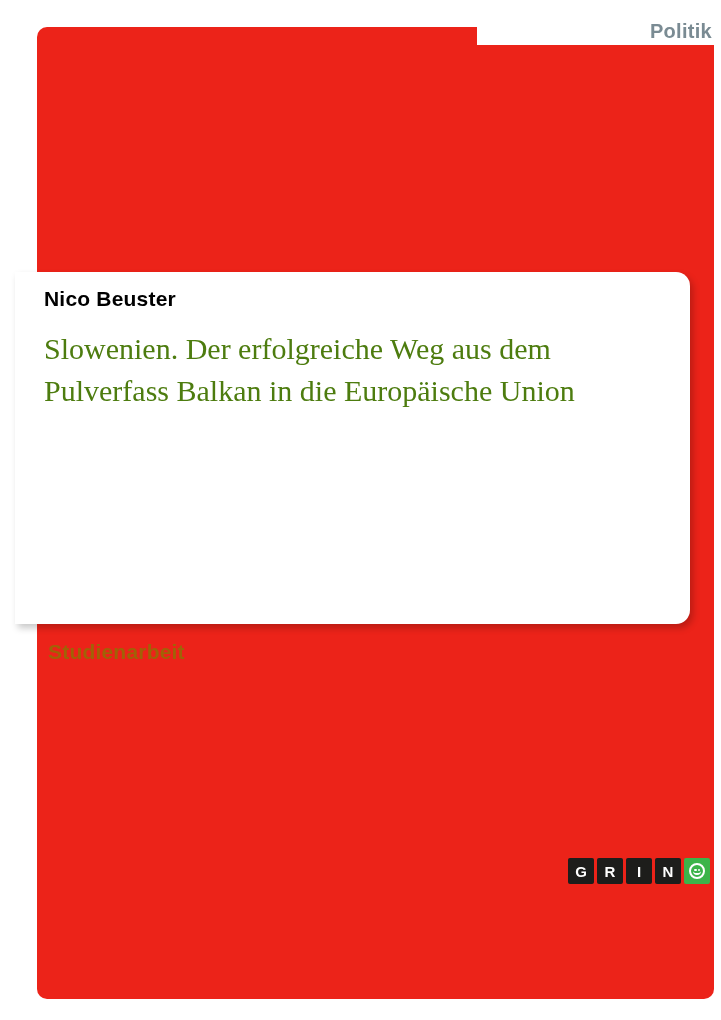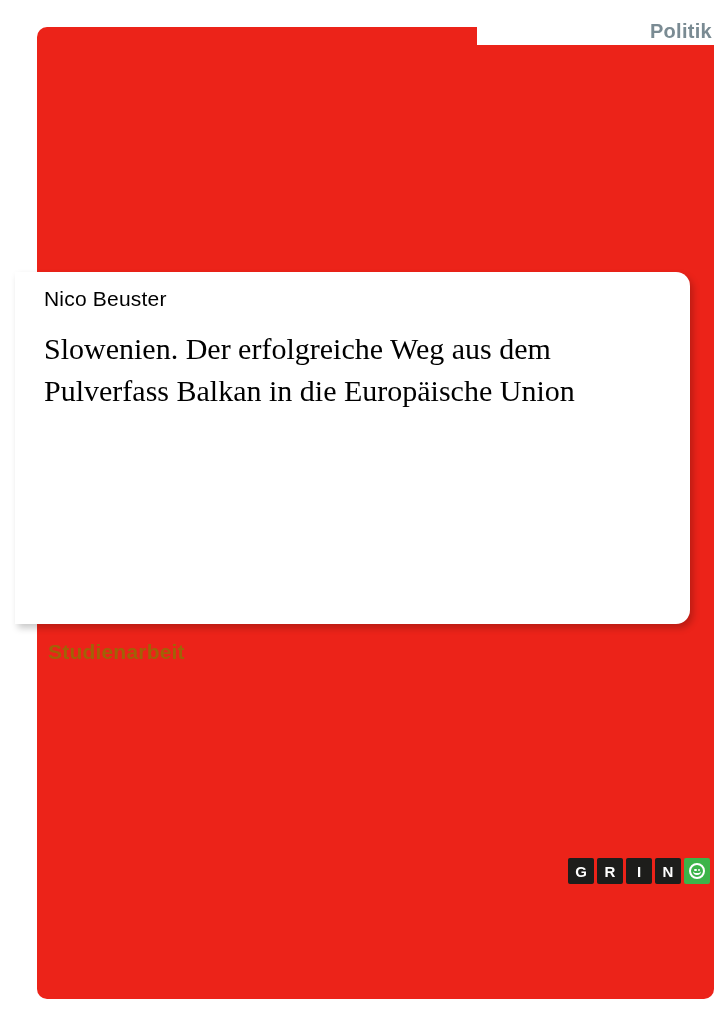--- a/index.html
+++ b/index.html
@@ -72,34 +72,34 @@
     border-bottom-right-radius: 14px;
     box-shadow: 3px 4px 7px rgba(0,0,0,0.22);
   }
 
   .author {
     position: absolute;
     left: 29px;
     top: 15px;
     font-family: "Liberation Sans", sans-serif;
     font-size: 21px;
-    font-weight: normal;
+    font-weight: bold;
     color: #000000;
     letter-spacing: 0.2px;
   }
 
   .title {
     position: absolute;
     left: 29px;
     top: 56px;
     width: 605px;
     font-family: "Liberation Serif", serif;
     font-size: 30px;
     line-height: 42px;
-    color: #000000;
+    color: #4d7c0f;
   }
 
   .doctype {
     position: absolute;
     left: 33px;
     top: 640px;
     font-family: "Liberation Sans", sans-serif;
     font-size: 21px;
     font-weight: bold;
     color: #a16207;

